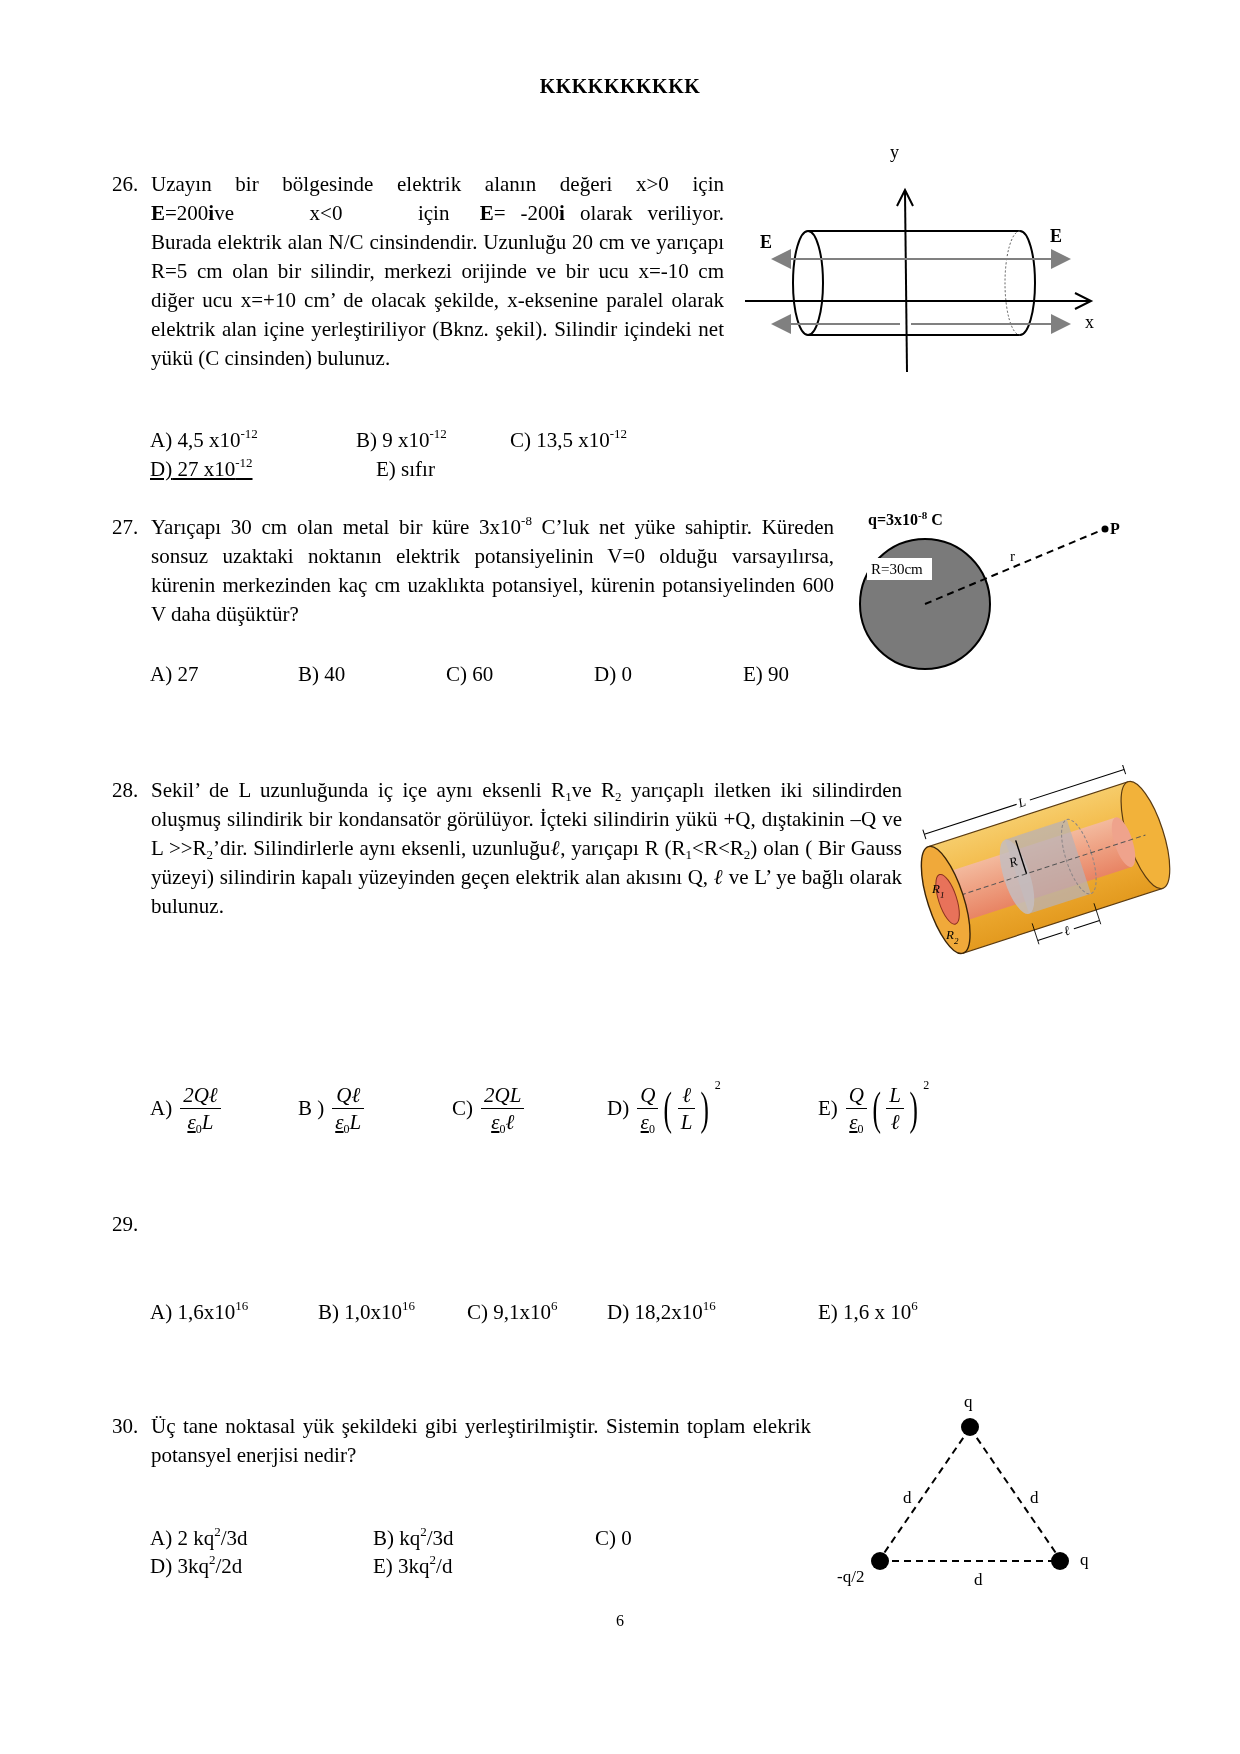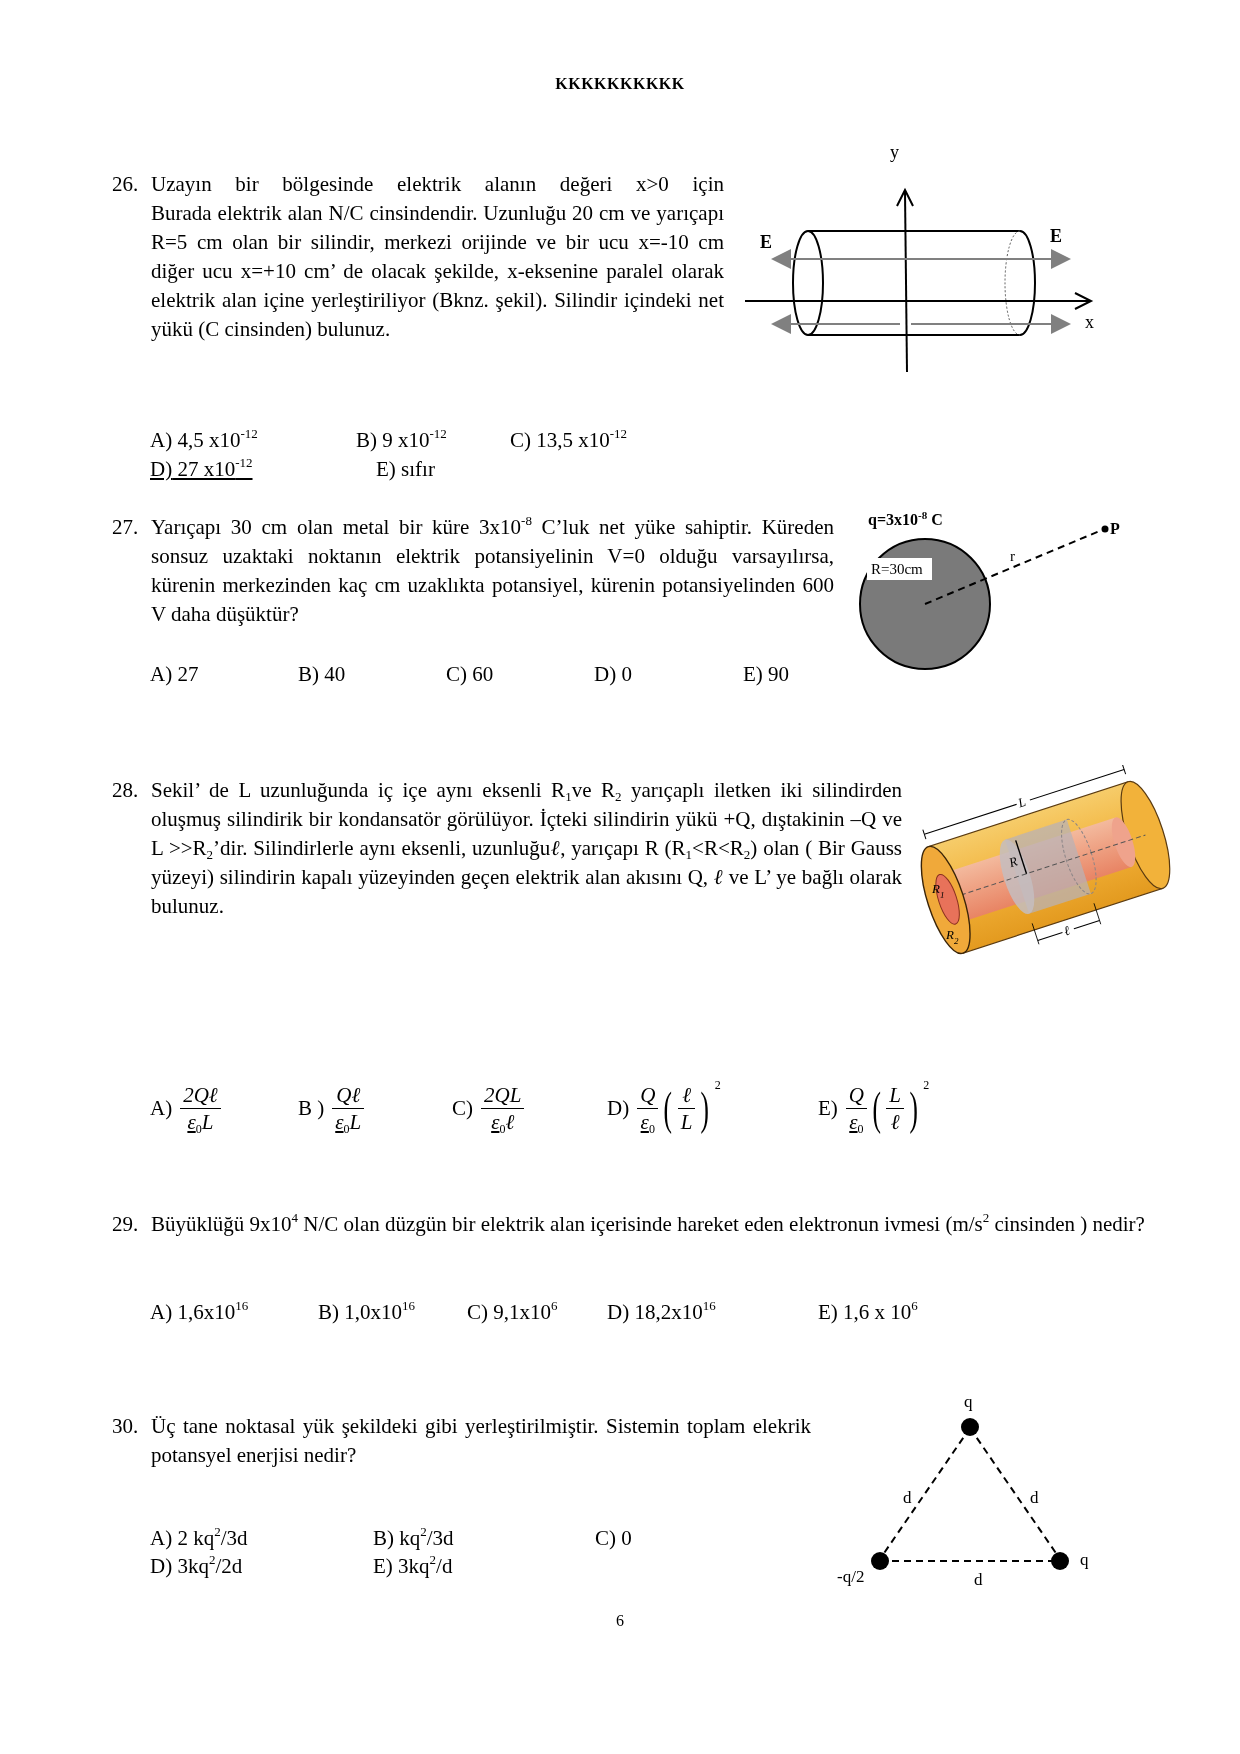--- a/index.html
+++ b/index.html
@@ -1,19 +1,19 @@
 <!DOCTYPE html>
 <html><head>
 <meta charset="utf-8">
 <style>
   html, body { margin: 0; padding: 0; background: #ffffff; }
   body { width: 1240px; height: 1754px; position: relative; overflow: hidden;
          font-family: "Liberation Serif", "DejaVu Serif", serif; color: #000; }
   .abs { position: absolute; }
-  .title { left: 0; width: 1240px; top: 75px; text-align: center; font-weight: bold; font-size: 16px; letter-spacing: 0.5px; }
+  .title { left: 0; width: 1240px; top: 75px; text-align: center; font-weight: bold; font-size: 20px; letter-spacing: 0.5px; }
   .q { font-size: 21px; line-height: 29px; }
   .qnum { position: absolute; left: 0; top: 0; }
   .qtext { position: absolute; left: 39px; top: 0; text-align: justify; text-align-last: auto; }
   .qtext p { margin: 0; }
   .opt { position: absolute; font-size: 21px; white-space: nowrap; }
   sup { font-size: 13px; vertical-align: 9px; line-height: 0; }
   sub { font-size: 13px; vertical-align: -4px; line-height: 0; }
   b.bf { font-weight: bold; }
   .fig { position: absolute; }
   .frac { display: inline-block; vertical-align: middle; text-align: center; font-style: italic; }
@@ -28,20 +28,21 @@
 </style>
 </head>
 <body>
 
 <div class="abs title">KKKKKKKKKK</div>
 
 <div class="abs q" style="left:112px; top:170px; width:612px; height:240px;">
   <span class="qnum">26.</span>
   <div class="qtext" style="width:573px;">
     <p style="text-align:justify; text-align-last:justify;">Uzayın bir bölgesinde  elektrik  alanın değeri   x&gt;0  için</p>
+    <p style="text-align:justify; text-align-last:justify;"><b class="bf">E</b><span>=200</span><b class="bf">i</b><span style="white-space:pre">ve     x&lt;0     için </span> <b class="bf">E</b><span>= -200</span><b class="bf">i</b><span>  olarak veriliyor.</span></p>
     <p>Burada elektrik alan N/C cinsindendir. Uzunluğu 20 cm ve yarıçapı R=5 cm olan bir silindir, merkezi orijinde ve bir ucu x=-10 cm diğer ucu x=+10 cm’ de olacak şekilde, x-eksenine paralel olarak elektrik alan içine yerleştiriliyor (Bknz. şekil). Silindir içindeki net yükü (C cinsinden)   bulunuz.</p>
   </div>
 </div>
 
 <div class="opt" style="left:150px; top:428px;"><span>A)</span> <span>4,5 x10</span><sup>-12</sup></div>
 <div class="opt" style="left:356px; top:428px;"><span>B)</span> <span>9 x10</span><sup>-12</sup></div>
 <div class="opt" style="left:510px; top:428px;"><span>C)</span> <span>13,5 x10</span><sup>-12</sup></div>
 <div class="opt" style="left:150px; top:457px;text-decoration:underline;"><span>D)</span><span style="white-space:pre"> 27 x10</span><sup>-12</sup></div>
 <div class="opt" style="left:376px; top:457px;"><span>E)</span> <span>sıfır</span></div>
 
@@ -202,23 +203,20 @@
     <rect x="121" y="160" width="12" height="14" fill="#ffffff"></rect>
     <text x="123" y="172" font-family="Liberation Serif, serif" font-size="13" font-style="italic">ℓ</text>
   </g>
 
   <text x="12" y="128" font-family="Liberation Serif, serif" font-size="13" font-style="italic"><tspan>R</tspan><tspan font-size="9" baseline-shift="sub">1</tspan></text>
   <text x="26" y="174" font-family="Liberation Serif, serif" font-size="13" font-style="italic"><tspan>R</tspan><tspan font-size="9" baseline-shift="sub">2</tspan></text>
 </svg>
 
 <div class="abs q" style="left:112px; top:1210px; width:1080px; height:60px;">
   <span class="qnum">29.</span>
-  <div class="qtext" style="width:1040px;">
-    <p><span>Büyüklüğü 9x10</span><sup>4</sup><span> N/C olan düzgün bir elektrik alan içerisinde hareket eden elektronun ivmesi (m/s</span><sup>2</sup><span> cinsinden ) nedir?</span></p>
-  </div>
 </div>
 
 <div class="opt" style="left:150px; top:1300px;"><span>A)</span> <span>1,6x10</span><sup>16</sup></div>
 <div class="opt" style="left:318px; top:1300px;"><span>B)</span> <span>1,0x10</span><sup>16</sup></div>
 <div class="opt" style="left:467px; top:1300px;"><span>C)</span> <span>9,1x10</span><sup>6</sup></div>
 <div class="opt" style="left:607px; top:1300px;"><span>D)</span> <span>18,2x10</span><sup>16</sup></div>
 <div class="opt" style="left:818px; top:1300px;"><span>E)</span> <span>1,6 x 10</span><sup>6</sup></div>
 
 <div class="abs q" style="left:112px; top:1412px; width:700px; height:60px;">
   <span class="qnum">30.</span>

